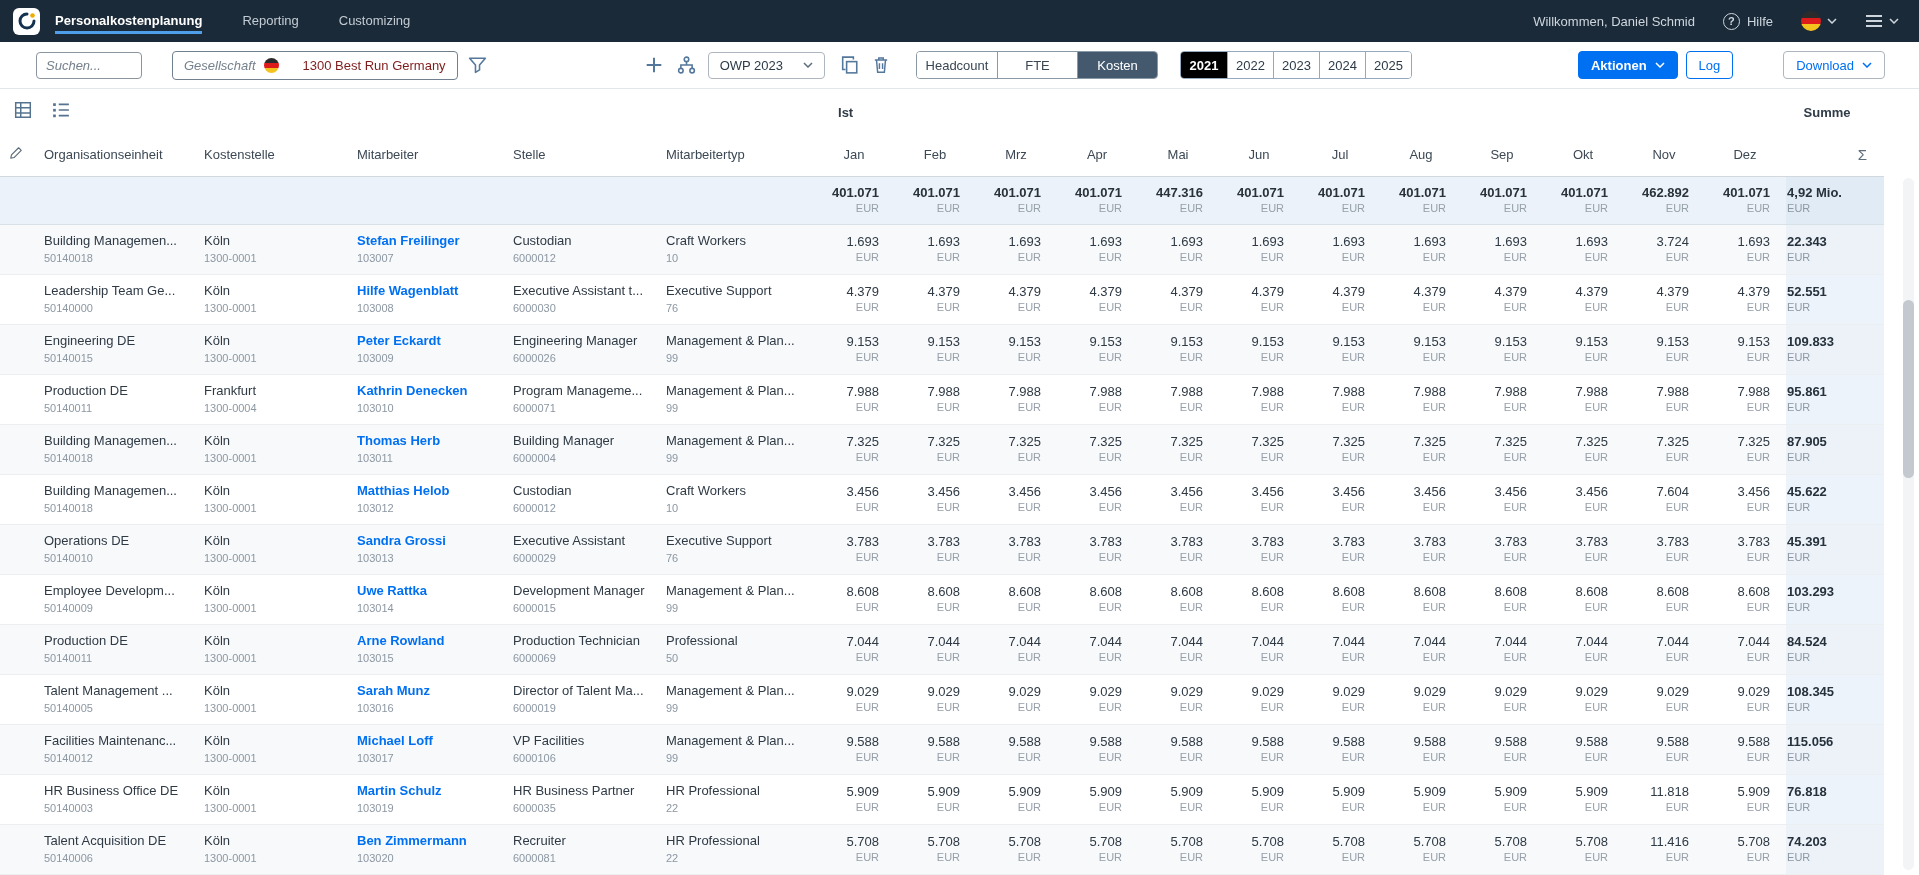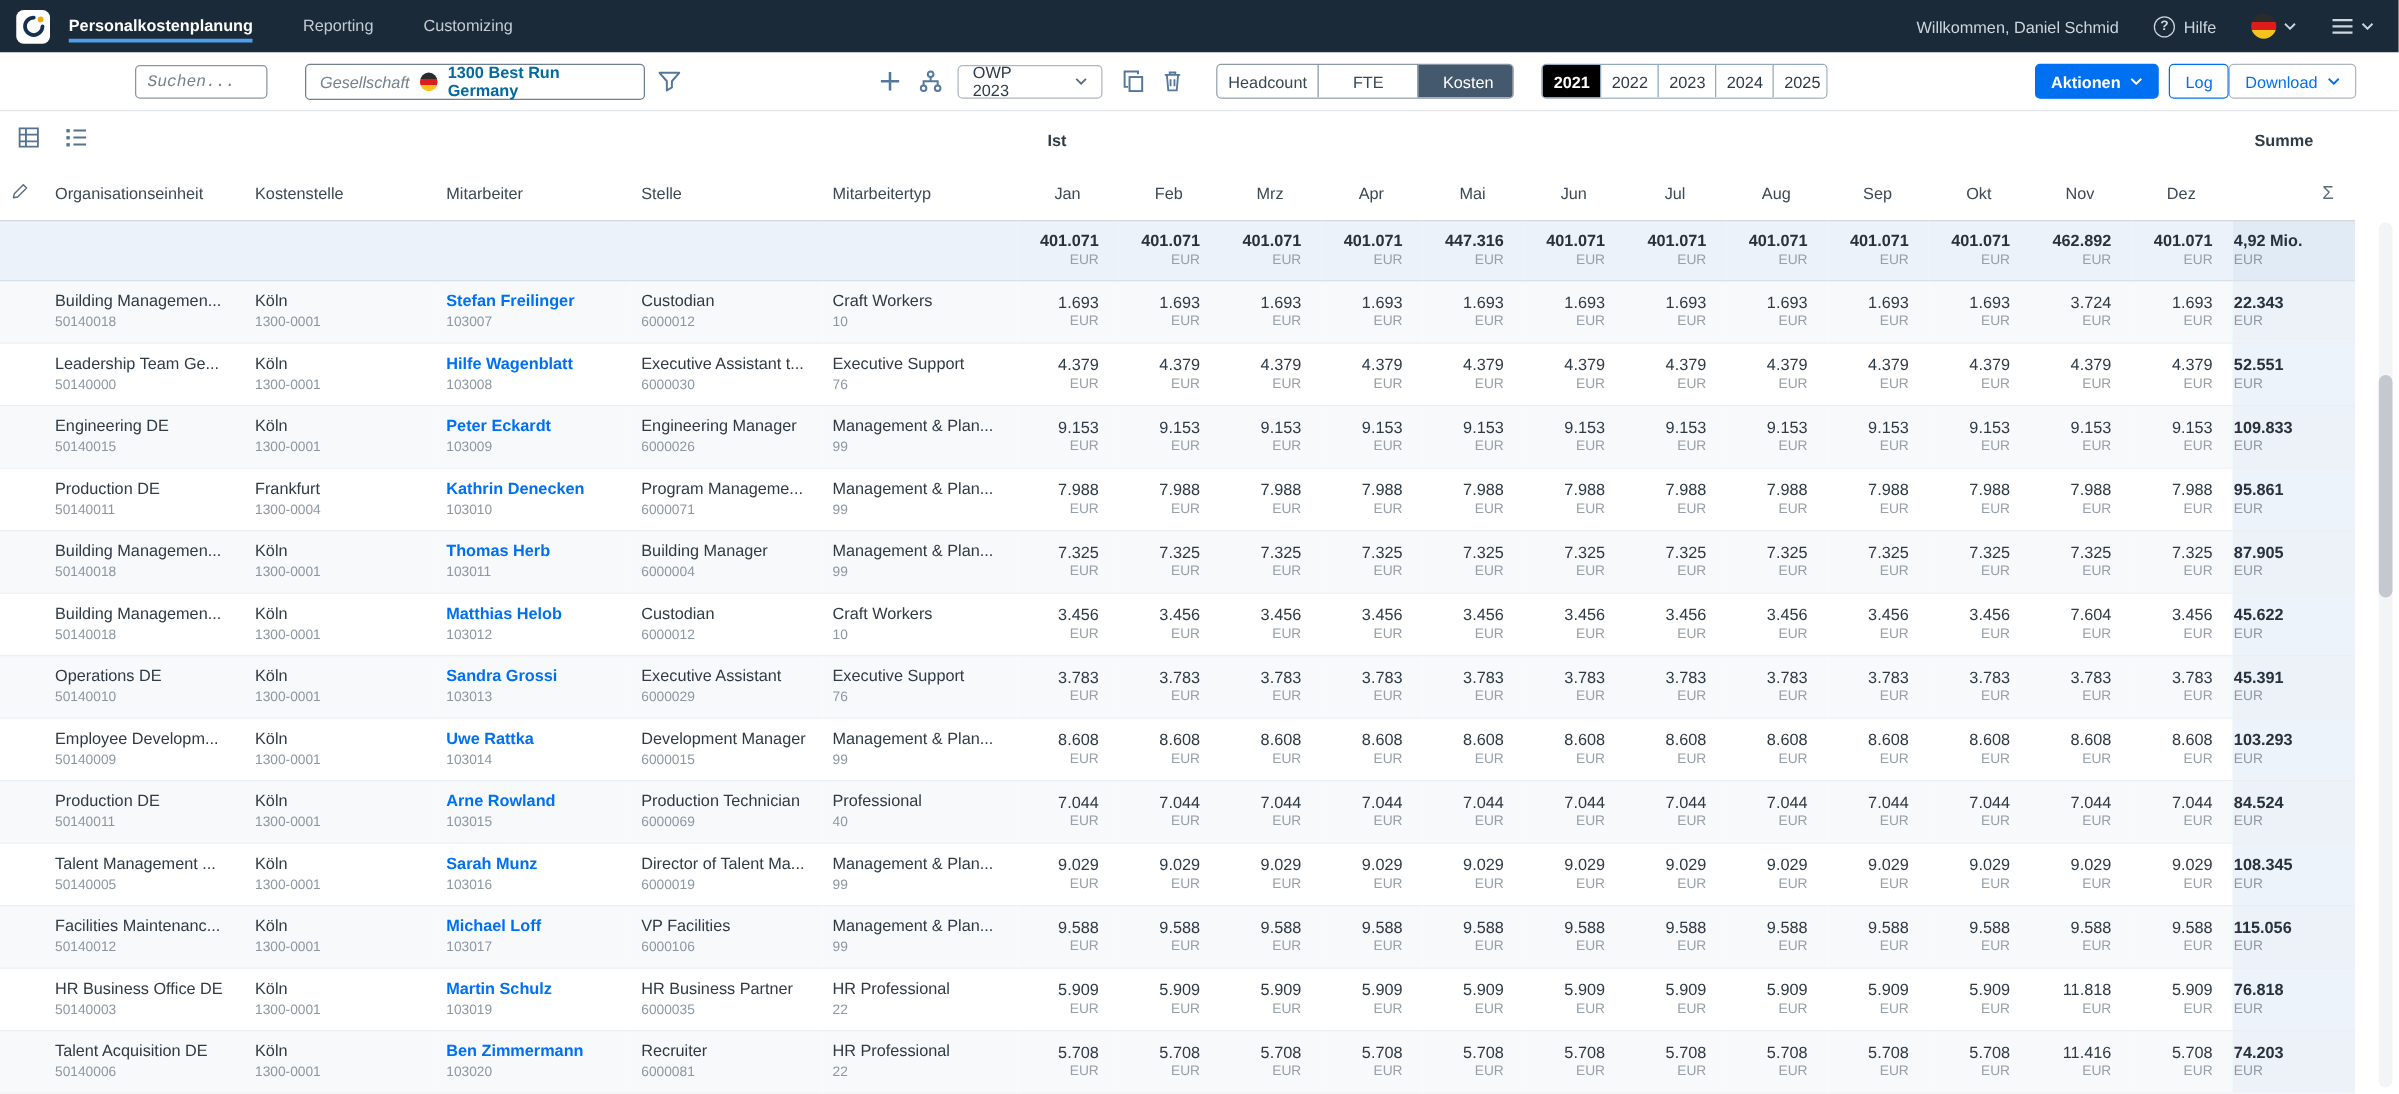--- a/index.html
+++ b/index.html
@@ -23,29 +23,29 @@
   .help{display:flex;align-items:center;gap:7px;cursor:pointer;}
   .qmark{width:17px;height:17px;border:1.4px solid #cdd6de;border-radius:50%;
          display:flex;align-items:center;justify-content:center;font-size:11px;font-weight:700;}
   .flag-circle{width:20px;height:20px;border-radius:50%;display:inline-block;
          background:linear-gradient(180deg,#2b2b2b 0 33%,#df1c1c 33% 66%,#f5c31d 66% 100%);}
   .flag-menu,.burger-menu{display:flex;align-items:center;gap:6px;cursor:pointer;}
   .chev{display:inline-block;}
 
   
   .toolbar{height:47px;background:#fff;border-bottom:1px solid #e2e6e9;display:flex;align-items:center;}
-  .search-input{margin-left:108px;width:106px;height:27px;border:1px solid #8a95a0;border-radius:4px;
-        padding:0 9px;font-size:13px;font-family:Liberation Mono, monospace;color:#4b5560;}
+  .search-input{margin-left:36px;width:106px;height:27px;border:1px solid #8a95a0;border-radius:4px;
+        padding:0 9px;font-size:13px;font-family:Liberation Sans, sans-serif;color:#4b5560;}
   .search-input::placeholder{font-style:italic;color:#74808c;}
   .company{margin-left:30px;display:flex;align-items:center;gap:8px;border:1px solid #70808f;
         border-radius:4px;height:29px;padding:0 11px;cursor:pointer;}
   .company .lbl{font-style:italic;color:#74808c;font-size:13px;}
   .company .flag-sm{width:15px;height:15px;border-radius:50%;
         background:linear-gradient(180deg,#2b2b2b 0 33%,#df1c1c 33% 66%,#f5c31d 66% 100%);}
-  .company .val{font-size:13px;font-weight:700;color:#0369a1;}
+  .company .val{font-size:13px;font-weight:400;color:#7f1d1d;margin-left:16px;}
   .icon-btn{background:none;border:none;padding:0;cursor:pointer;color:#54779c;display:flex;align-items:center;}
   .owp{margin-left:12px;display:flex;align-items:center;gap:20px;border:1px solid #aeb6bf;border-radius:4px;
         height:27px;padding:0 11px;font-size:13px;color:#2c3b49;cursor:pointer;}
   .segmented{display:flex;border:1px solid #8b98a5;border-radius:4px;overflow:hidden;height:28px;}
   .seg{min-width:80px;display:flex;align-items:center;justify-content:center;background:#fff;border:none;
         border-left:1px solid #8b98a5;font-size:13px;color:#394754;font-family:inherit;cursor:pointer;padding:0 8px;}
   .seg:first-child{border-left:none;}
   .seg.active{background:#44596e;color:#fff;}
   .years{display:flex;border:1px solid #93a9bd;border-radius:4px;overflow:hidden;height:28px;margin-left:22px;}
   .yr{min-width:46px;display:flex;align-items:center;justify-content:center;background:#fff;border:none;
@@ -955,21 +955,21 @@
     <td class="c-text">
       <a class="link">Arne Rowland</a>
       <div class="sub">103015</div>
     </td>
     <td class="c-text">
       <div class="main">Production Technician</div>
             <div class="sub">6000069</div>
     </td>
     <td class="c-text">
       <div class="main">Professional</div>
-            <div class="sub">40</div>
+            <div class="sub">50</div>
     </td>
     <td class="c-num">
             <div class="val">7.044</div>
             <div class="sub">EUR</div>
           </td>
           <td class="c-num">
             <div class="val">7.044</div>
             <div class="sub">EUR</div>
           </td>
           <td class="c-num">

